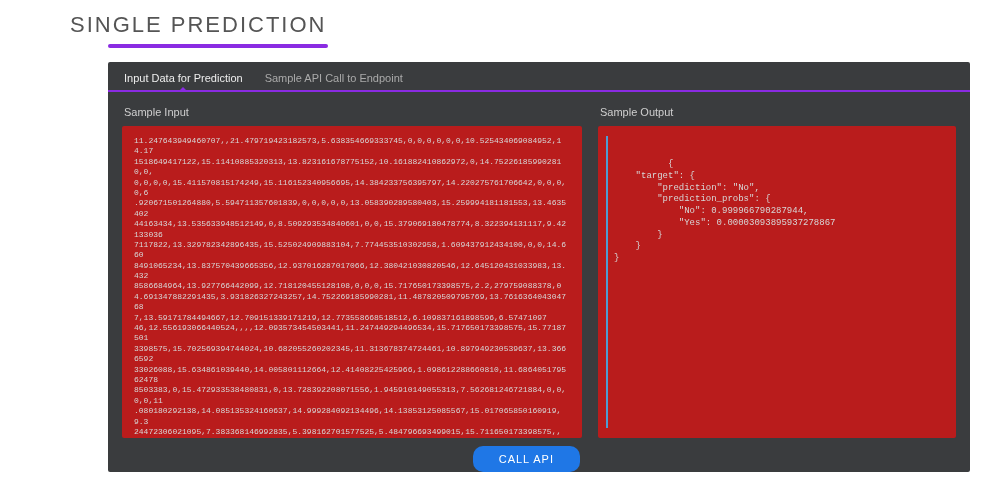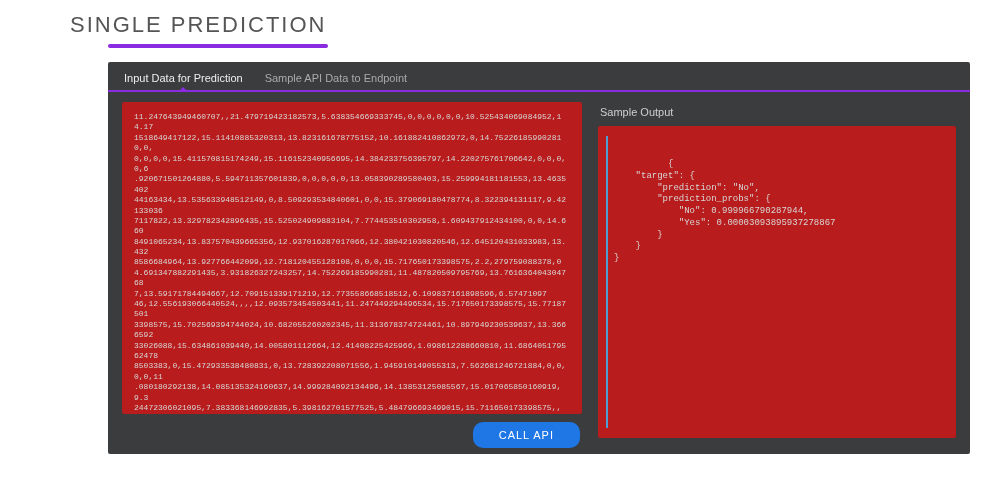--- a/index.html
+++ b/index.html
@@ -25,21 +25,20 @@
     height: 4px;
     width: 220px;
     background: #8a2be2;
     margin: 0 0 14px 108px;
     border-radius: 2px;
   }
   .panel-outer {
     margin: 0 30px 0 108px;
     background: #3a3c3e;
     border-radius: 2px;
-    padding-bottom: 6px;
   }
   .tabs {
     display: flex;
     align-items: center;
     padding: 10px 16px 6px 16px;
     font-size: 11px;
     color: #ccc;
     border-bottom: 2px solid #8a2be2;
     position: relative;
   }
@@ -124,25 +123,26 @@
 </head>
 <body>
 
 <div class="page">
   <div class="page-title">SINGLE PREDICTION</div>
   <div class="title-underline"></div>
 
   <div class="panel-outer">
     <div class="tabs">
       <div class="tab active">Input Data for Prediction</div>
-      <div class="tab">Sample API Data to Endpoint</div>
+      <div class="tab">Sample API Call to Endpoint</div>
     </div>
 
     <div class="panel-body">
       <div class="col col-left">
+        <div class="col-title">Sample Input</div>
         <div class="codebox">11.247643949460707,,21.479719423182573,5.638354669333745,0,0,0,0,0,0,10.525434069084952,14.17
 1518649417122,15.11410885320313,13.823161678775152,10.161882410862972,0,14.752261859902810,0,
 0,0,0,0,15.411570815174249,15.116152340956695,14.384233756395797,14.220275761706642,0,0,0,0,6
 .920671501264880,5.594711357601839,0,0,0,0,0,13.058390289580403,15.259994181181553,13.4635402
 44163434,13.535633948512149,0,8.509293534840601,0,0,15.379069180478774,8.322394131117,9.42133036
 7117822,13.329782342896435,15.525024909883104,7.774453510302958,1.609437912434100,0,0,14.660
 8491065234,13.837570439665356,12.937016287017066,12.380421030820546,12.645120431033983,13.432
 8586684964,13.927766442099,12.718120455128108,0,0,0,15.717650173398575,2.2,279759088378,0
 4.691347882291435,3.931826327243257,14.752269185990281,11.487820509795769,13.761636404304768
 7,13.59171784494667,12.709151339171219,12.773558668518512,6.109837161898596,6.57471097

